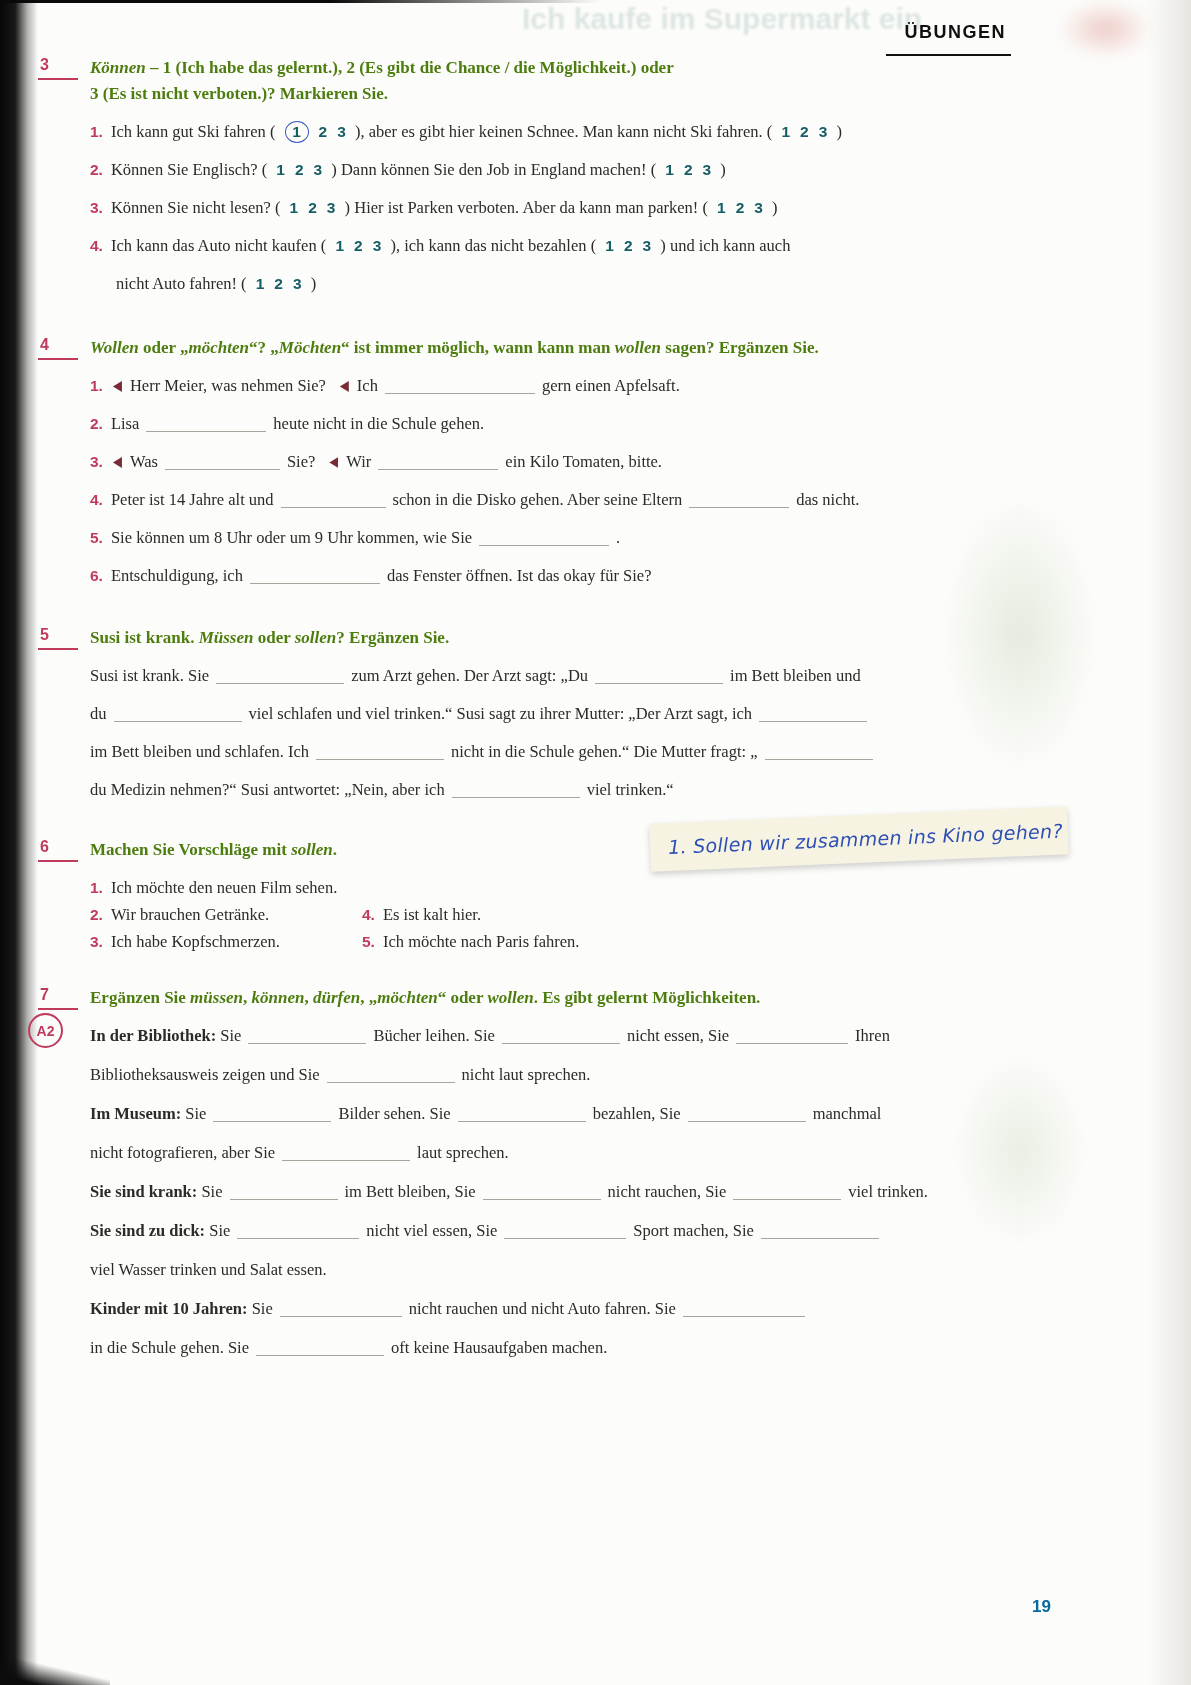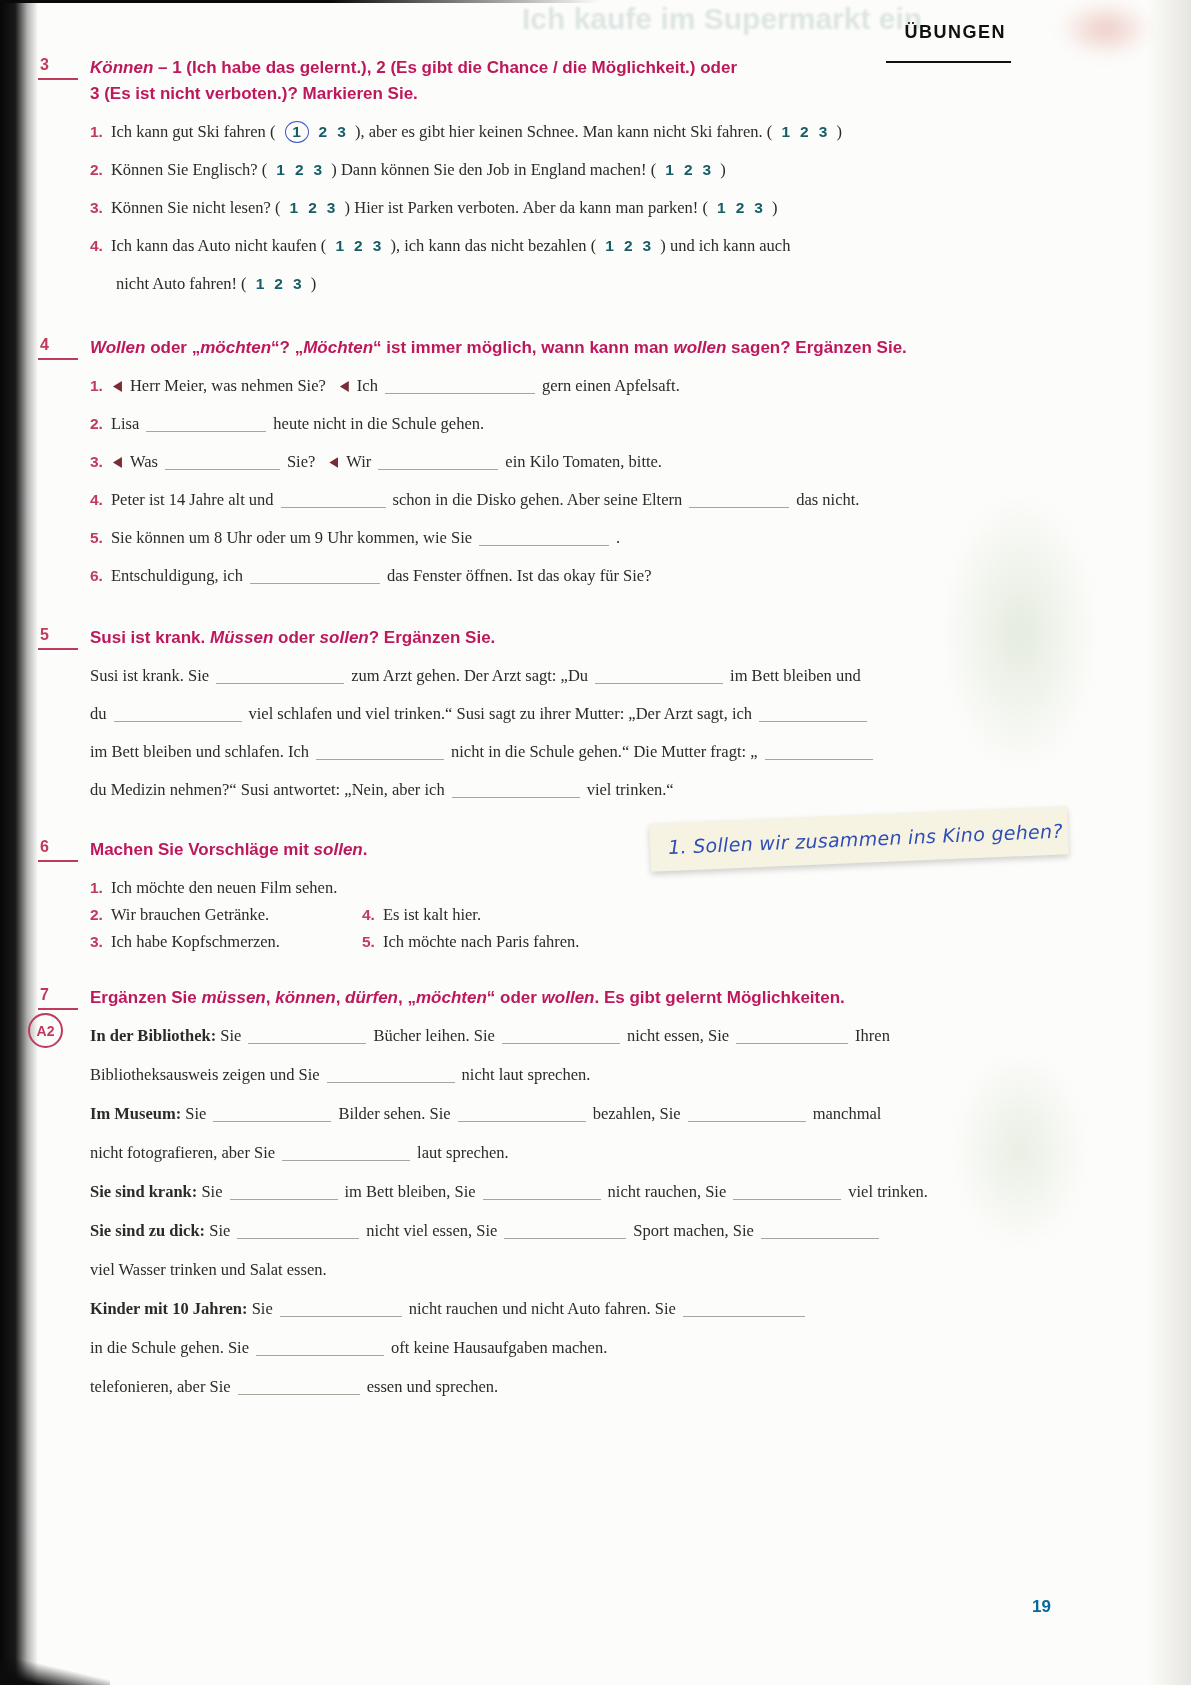--- a/index.html
+++ b/index.html
@@ -25,37 +25,37 @@
   .ghost-red{left:1058px;top:0;width:95px;height:58px;
     background:radial-gradient(ellipse,rgba(205,90,75,.30),rgba(205,90,75,0) 70%);}
   .ghost-green1{left:945px;top:498px;width:150px;height:270px;
     background:radial-gradient(ellipse,rgba(150,178,128,.22),rgba(150,178,128,0) 72%);}
   .ghost-green2{left:955px;top:1055px;width:130px;height:190px;
     background:radial-gradient(ellipse,rgba(150,178,128,.18),rgba(150,178,128,0) 72%);}
   
   .uebungen{position:absolute;top:22px;right:180px;z-index:10;
     font-family:"Liberation Sans",sans-serif;font-weight:bold;font-size:18px;
     letter-spacing:1.5px;color:#101010;border-bottom:2.5px solid #101010;
-    padding:0 5px 18px 18px;}
+    padding:0 5px 11px 18px;}
   
   .content{position:absolute;left:90px;top:55px;right:118px;z-index:8;}
   .exercise{position:relative;}
   .ex-3{margin-top:0;}
   .ex-4{margin-top:38px;}
   .ex-5{margin-top:36px;}
   .ex-6{margin-top:34px;}
   .ex-7{margin-top:30px;}
   .ex-num{position:absolute;left:-52px;top:1px;min-width:30px;display:inline-block;
     font-family:"Liberation Sans",sans-serif;font-weight:bold;font-size:16px;
     color:#c03a5c;border-bottom:2px solid #c03a5c;padding:0 8px 4px 2px;}
   .badge{position:absolute;left:-62px;top:28px;width:31px;height:31px;
     border:2px solid #c03a5c;border-radius:50%;color:#c03a5c;
     font-family:"Liberation Sans",sans-serif;font-weight:bold;font-size:14px;
     display:flex;align-items:center;justify-content:center;}
-  .heading{font-family:Liberation Sans, sans-serif;font-weight:bold;color:#be185d;
+  .heading{font-family:Liberation Serif, serif;font-weight:bold;color:#4d7c0f;
     font-size:17px;line-height:26px;white-space:nowrap;}
   .exercise .heading:last-of-type{margin-bottom:0;}
   .heading + .line{margin-top:12px;}
   .line{white-space:nowrap;font-size:16.5px;line-height:26px;margin-bottom:12px;}
   .ex-6 .line{margin-bottom:1px;}
   .ex-7 .line{margin-bottom:13px;}
   .i{font-style:italic;}
   .lead{font-weight:bold;}
   .num{color:#c03a5c;font-weight:bold;font-family:"Liberation Sans",sans-serif;
     font-size:15.5px;margin-right:8px;}
@@ -138,21 +138,20 @@
         <div class="heading"><span class="t">Ergänzen Sie </span><span class="i">müssen</span><span class="t">, </span><span class="i">können</span><span class="t">, </span><span class="i">dürfen</span><span class="t">, „</span><span class="i">möchten</span><span class="t">“ oder </span><span class="i">wollen</span><span class="t">. Es gibt gelernt Möglichkeiten.</span></div>
         <div class="line"><span class="lead">In der Bibliothek:</span><span class="t"> Sie</span><span class="blank" style="width: 118px;"></span><span class="t">Bücher leihen. Sie</span><span class="blank" style="width: 118px;"></span><span class="t">nicht essen, Sie</span><span class="blank" style="width: 112px;"></span><span class="t">Ihren</span></div>
         <div class="line"><span class="t">Bibliotheksausweis zeigen und Sie</span><span class="blank" style="width: 128px;"></span><span class="t">nicht laut sprechen.</span></div>
         <div class="line"><span class="lead">Im Museum:</span><span class="t"> Sie</span><span class="blank" style="width: 118px;"></span><span class="t">Bilder sehen. Sie</span><span class="blank" style="width: 128px;"></span><span class="t">bezahlen, Sie</span><span class="blank" style="width: 118px;"></span><span class="t">manchmal</span></div>
         <div class="line"><span class="t">nicht fotografieren, aber Sie</span><span class="blank" style="width: 128px;"></span><span class="t">laut sprechen.</span></div>
         <div class="line"><span class="lead">Sie sind krank:</span><span class="t"> Sie</span><span class="blank" style="width: 108px;"></span><span class="t">im Bett bleiben, Sie</span><span class="blank" style="width: 118px;"></span><span class="t">nicht rauchen, Sie</span><span class="blank" style="width: 108px;"></span><span class="t">viel trinken.</span></div>
         <div class="line"><span class="lead">Sie sind zu dick:</span><span class="t"> Sie</span><span class="blank" style="width: 122px;"></span><span class="t">nicht viel essen, Sie</span><span class="blank" style="width: 122px;"></span><span class="t">Sport machen, Sie</span><span class="blank" style="width: 118px;"></span></div>
         <div class="line"><span class="t">viel Wasser trinken und Salat essen.</span></div>
         <div class="line"><span class="lead">Kinder mit 10 Jahren:</span><span class="t"> Sie</span><span class="blank" style="width: 122px;"></span><span class="t">nicht rauchen und nicht Auto fahren. Sie</span><span class="blank" style="width: 122px;"></span></div>
         <div class="line"><span class="t">in die Schule gehen. Sie</span><span class="blank" style="width: 128px;"></span><span class="t">oft keine Hausaufgaben machen.</span></div>
-        <div class="line"><span class="t">telefonieren, aber Sie</span><span class="blank" style="width: 122px;"></span><span class="t">essen und sprechen.</span></div>
       </section>
     </div>
 
   <div class="page-number">19</div>
 
   <div class="scan-left"></div>
   <div class="scan-top"></div>
   <div class="scan-bl"></div>
   <div class="scan-right"></div>
 </div>

